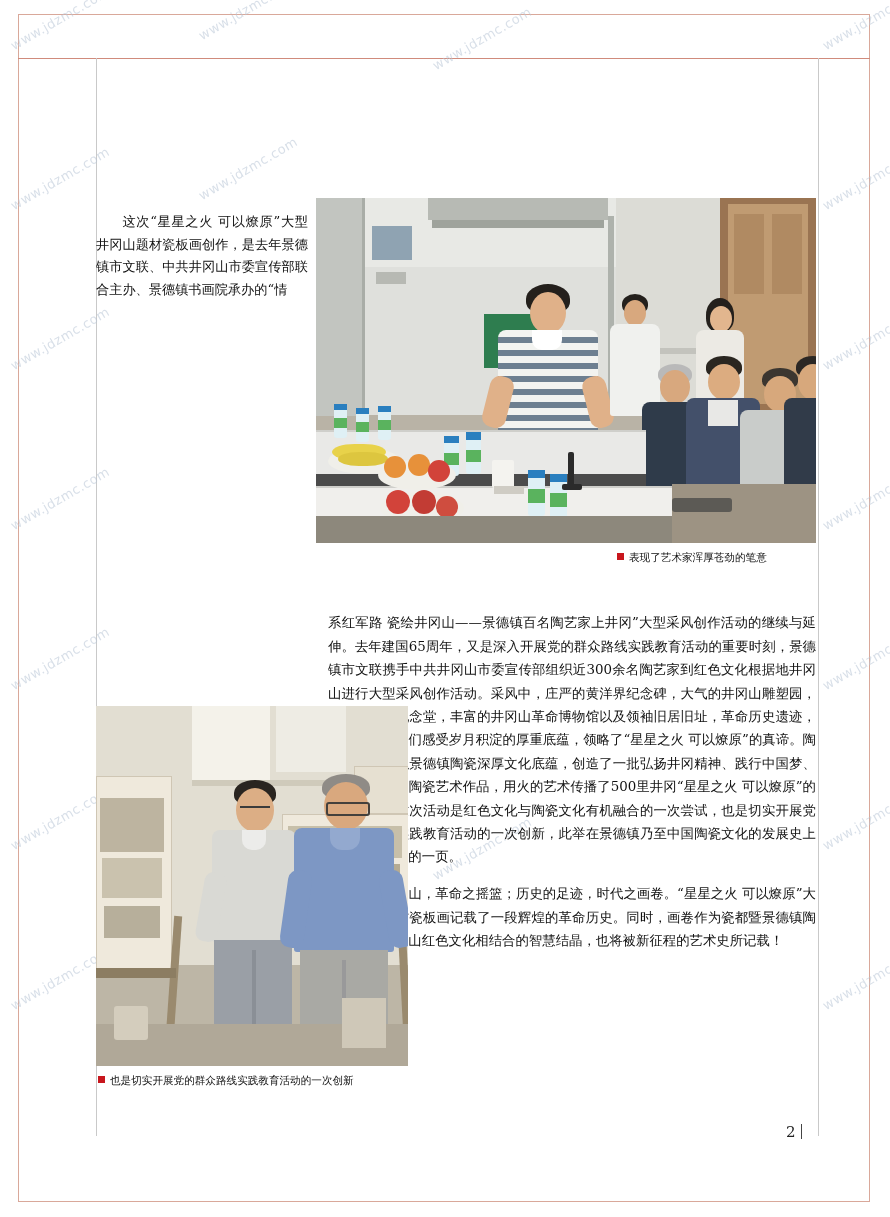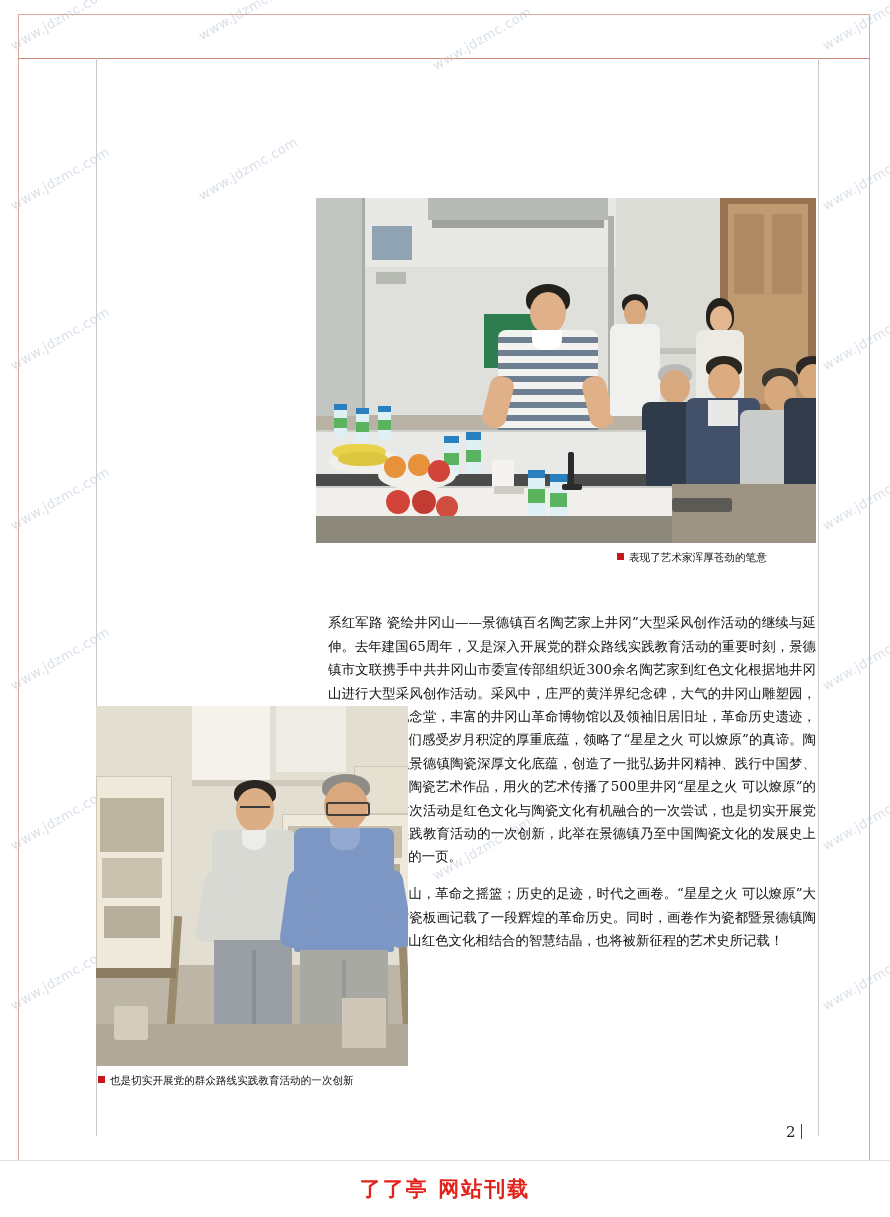--- a/index.html
+++ b/index.html
@@ -373,20 +373,21 @@
       <div style="position:absolute; left:0; top:318px; width:372px; height:27px; background:#8d887c;"></div>
       <div style="position:absolute; left:356px; top:286px; width:144px; height:59px; background:#9d9383;"></div>
       <div style="position:absolute; left:356px; top:300px; width:60px; height:14px; background:#5c5a55; border-radius:3px;"></div>
     </div>
 
     <div class="caption cap-top">
       <span class="sq"></span><span>表现了艺术家浑厚苍劲的笔意</span>
     </div>
 
     <div class="left-col">
+      <p class="cn-text">这次“星星之火  可以燎原”大型井冈山题材瓷板画创作，是去年景德镇市文联、中共井冈山市委宣传部联合主办、景德镇书画院承办的“情</p>
     </div>
 
     <div class="right-col">
       <p class="cn-text no-indent">系红军路  瓷绘井冈山——景德镇百名陶艺家上井冈”大型采风创作活动的继续与延伸。去年建国65周年，又是深入开展党的群众路线实践教育活动的重要时刻，景德镇市文联携手中共井冈山市委宣传部组织近300余名陶艺家到红色文化根据地井冈山进行大型采风创作活动。采风中，庄严的黄洋界纪念碑，大气的井冈山雕塑园，肃穆的烈士纪念堂，丰富的井冈山革命博物馆以及领袖旧居旧址，革命历史遗迹，让瓷都陶艺家们感受岁月积淀的厚重底蕴，领略了“星星之火  可以燎原”的真谛。陶瓷艺术家们以景德镇陶瓷深厚文化底蕴，创造了一批弘扬井冈精神、践行中国梦、传递正能量的陶瓷艺术作品，用火的艺术传播了500里井冈“星星之火  可以燎原”的道路自信。这次活动是红色文化与陶瓷文化有机融合的一次尝试，也是切实开展党的群众路线实践教育活动的一次创新，此举在景德镇乃至中国陶瓷文化的发展史上写下浓墨重彩的一页。</p>
       <p class="cn-text">巍巍井冈山，革命之摇篮；历史的足迹，时代之画卷。“星星之火  可以燎原”大型井冈山题材瓷板画记载了一段辉煌的革命历史。同时，画卷作为瓷都暨景德镇陶瓷文化与井冈山红色文化相结合的智慧结晶，也将被新征程的艺术史所记载！</p>
     </div>
 
     <div class="photo photo-bottom">
       <div class="studio-bg"></div>
       <div class="studio-wall"></div>
@@ -442,17 +443,14 @@
     <div class="caption cap-bot">
       <span class="sq"></span><span>也是切实开展党的群众路线实践教育活动的一次创新</span>
     </div>
 
   </div>
 
   <div class="page-num">
     <span>2</span><span class="bar"></span>
   </div>
 
-  <div class="footer">
-    <div class="footer-text">了了亭  网站刊载</div>
-  </div>
 
 </div>
 
 </body></html>

